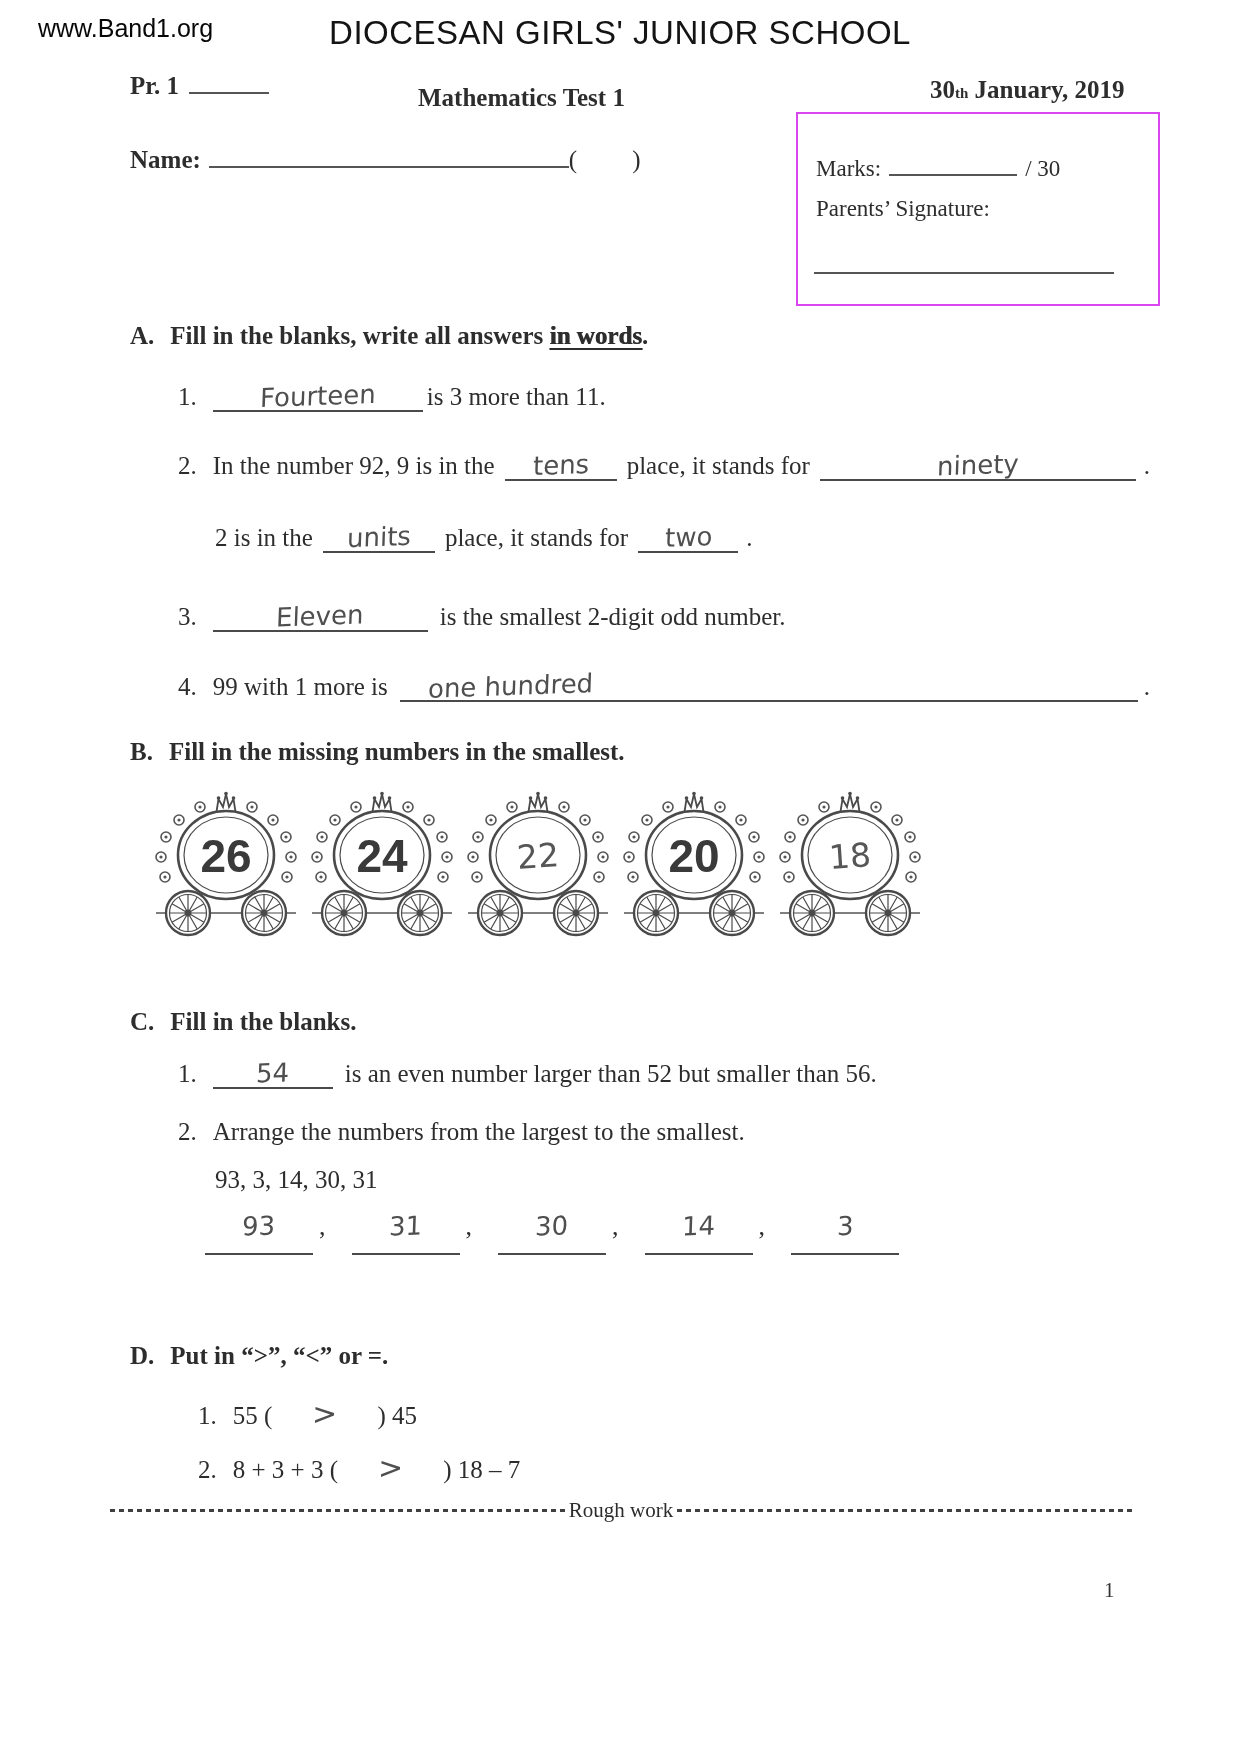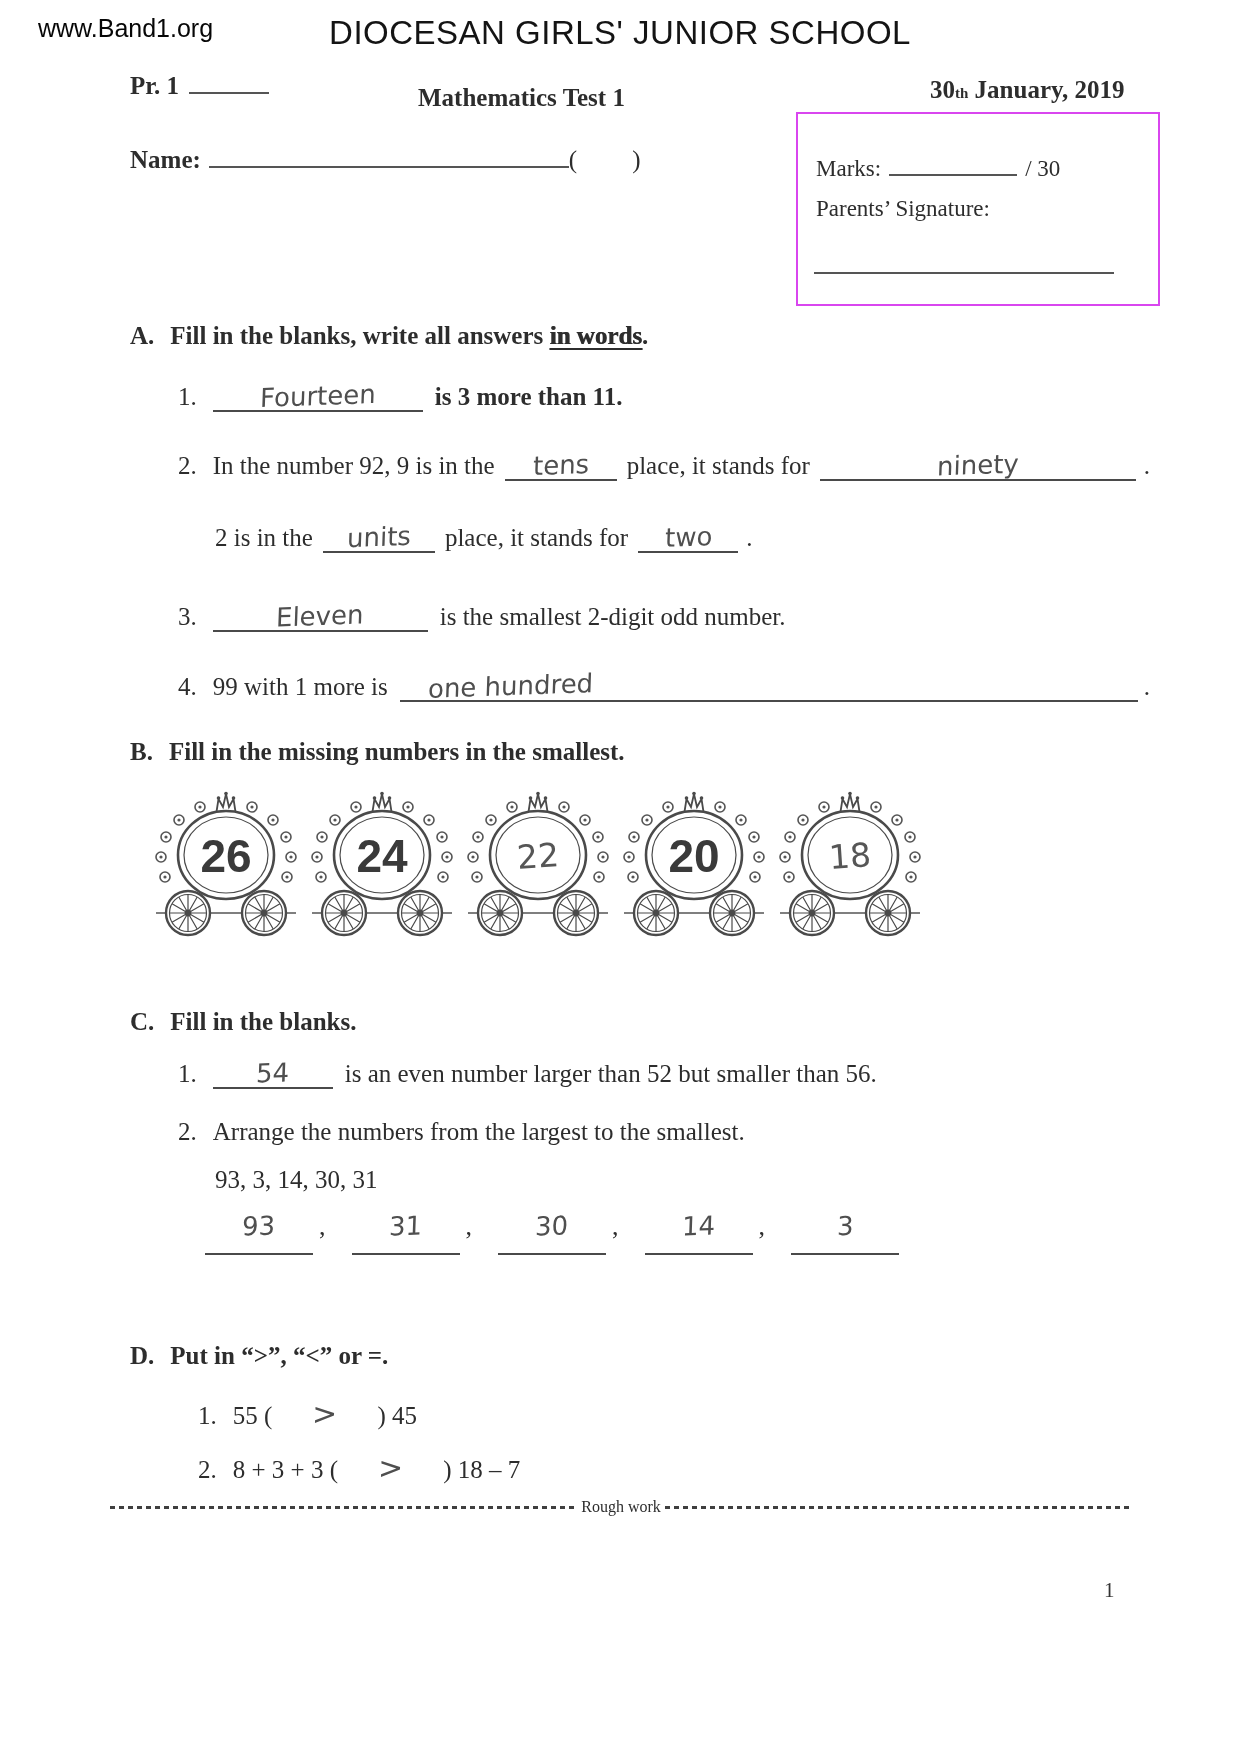--- a/index.html
+++ b/index.html
@@ -31,21 +31,21 @@
   .cnum.hw-num{font-weight:normal;font-size:33px;color:#565656;
         font-family:"DejaVu Sans",sans-serif;transform:translate(-50%,-50%) rotate(-4deg);}
   
   .ansrow{position:absolute;left:205px;top:1212px;display:flex;align-items:baseline;}
   .ansrow .slot{display:flex;align-items:baseline;}
   .ansrow .blank{width:108px;height:40px;}
   .ansrow .comma{font-size:26px;margin:0 26px 0 6px;}
   
   .rough{position:absolute;left:110px;top:1498px;width:1022px;display:flex;align-items:center;}
   .dash{flex:1;height:3px;background:repeating-linear-gradient(90deg,#3f3f3f 0 5px,transparent 5px 9px);}
-  .roughlabel{margin:0 4px;font-size:16px;color:#2d2d2d;text-align:right;}
+  .roughlabel{margin:0 4px;font-size:21px;color:#2d2d2d;text-align:right;}
   .pagenum{position:absolute;left:1104px;top:1578px;font-size:21px;color:#333;}
   .gap40{display:inline-block;width:40px;}
   .gap55{display:inline-block;width:55px;}
 </style>
 </head>
 <body>
 
 <div id="page">
 
   <svg width="0" height="0" style="position:absolute" aria-hidden="true">
@@ -121,21 +121,21 @@
   </div>
 
   <div class="row bold" style="left:130px;top:322px;">
     <span class="qnum">A.</span>
     <span>Fill in the blanks, write all answers </span><span class="underlined">in words</span><span>.</span>
   </div>
 
   <div class="row" style="left:178px;top:383px;">
     <span class="qnum">1.</span>
     <span class="blank" style="width:210px;"><span class="hw">Fourteen</span></span>
-    <span style="margin-left:12px;font-weight:bold;">is 3 more than 11.</span>
+    <span style="margin-left:4px;">is 3 more than 11.</span>
   </div>
 
   <div class="row" style="left:178px;top:452px;width:972px;">
     <span class="qnum">2.</span>
     <span>In the number 92, 9 is in the</span>
     <span class="blank" style="width:112px;margin:0 10px;"><span class="hw">tens</span></span>
     <span>place, it stands for</span>
     <span class="blank" style="flex:1;margin:0 8px 0 10px;"><span class="hw">ninety</span></span>
     <span>.</span>
   </div>

